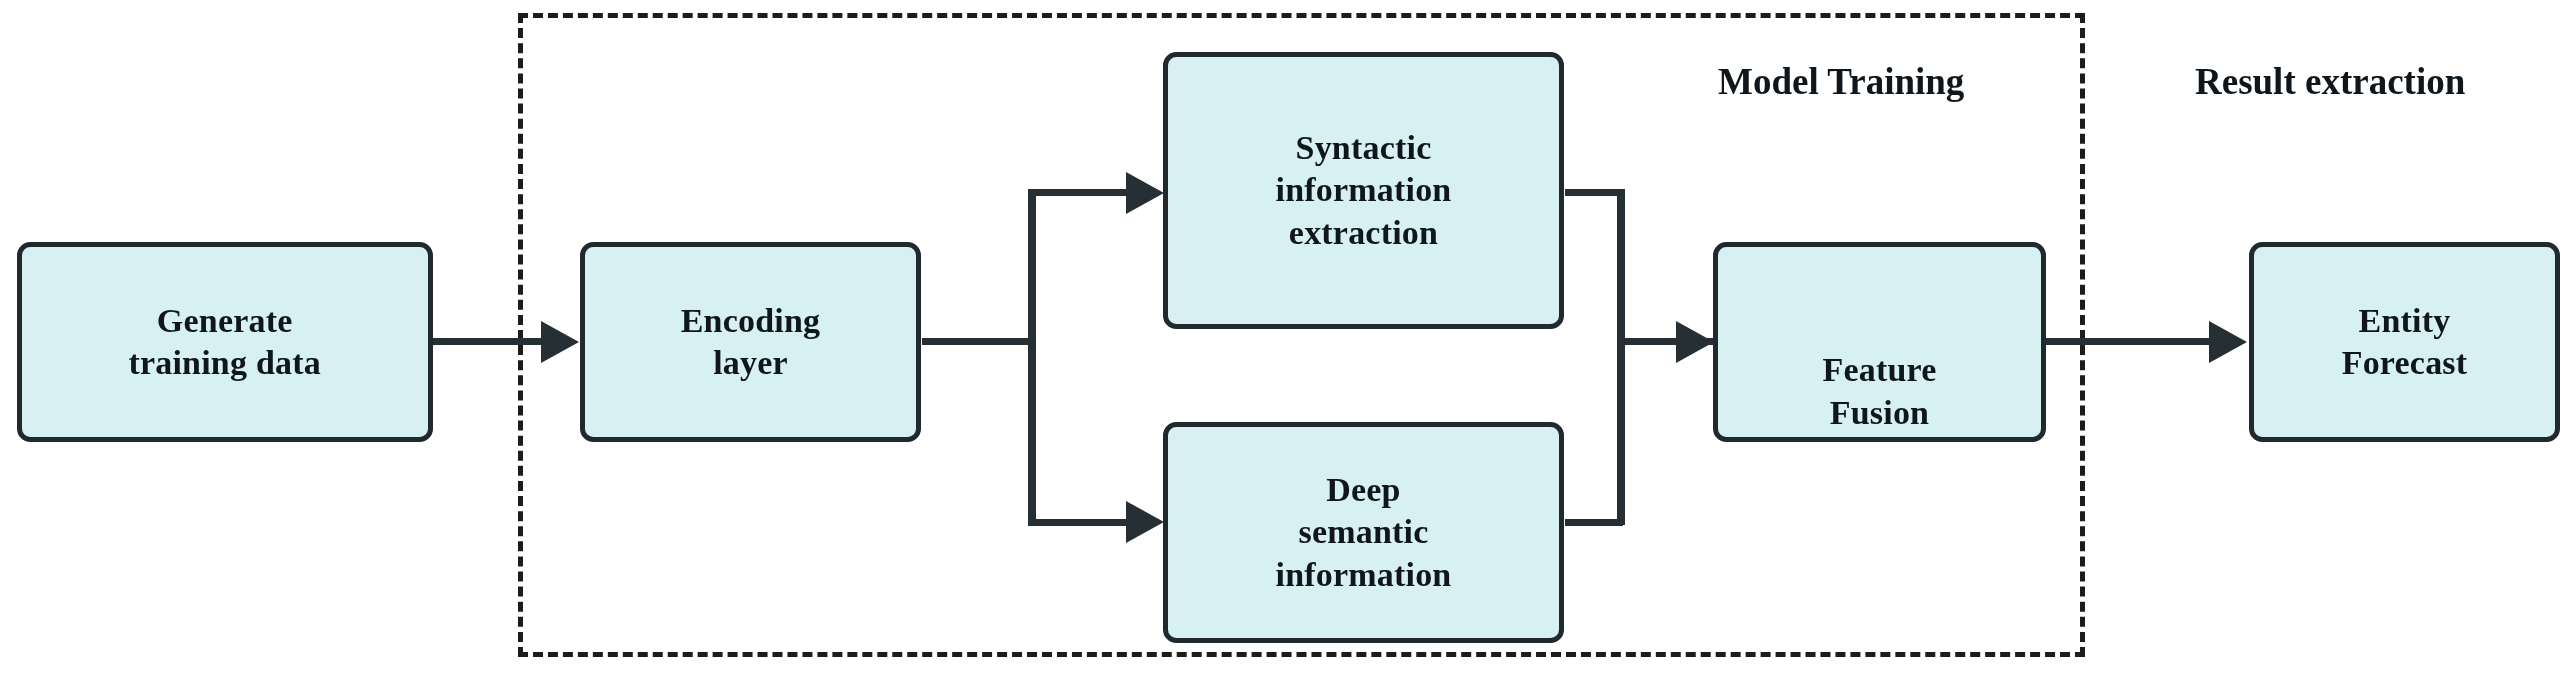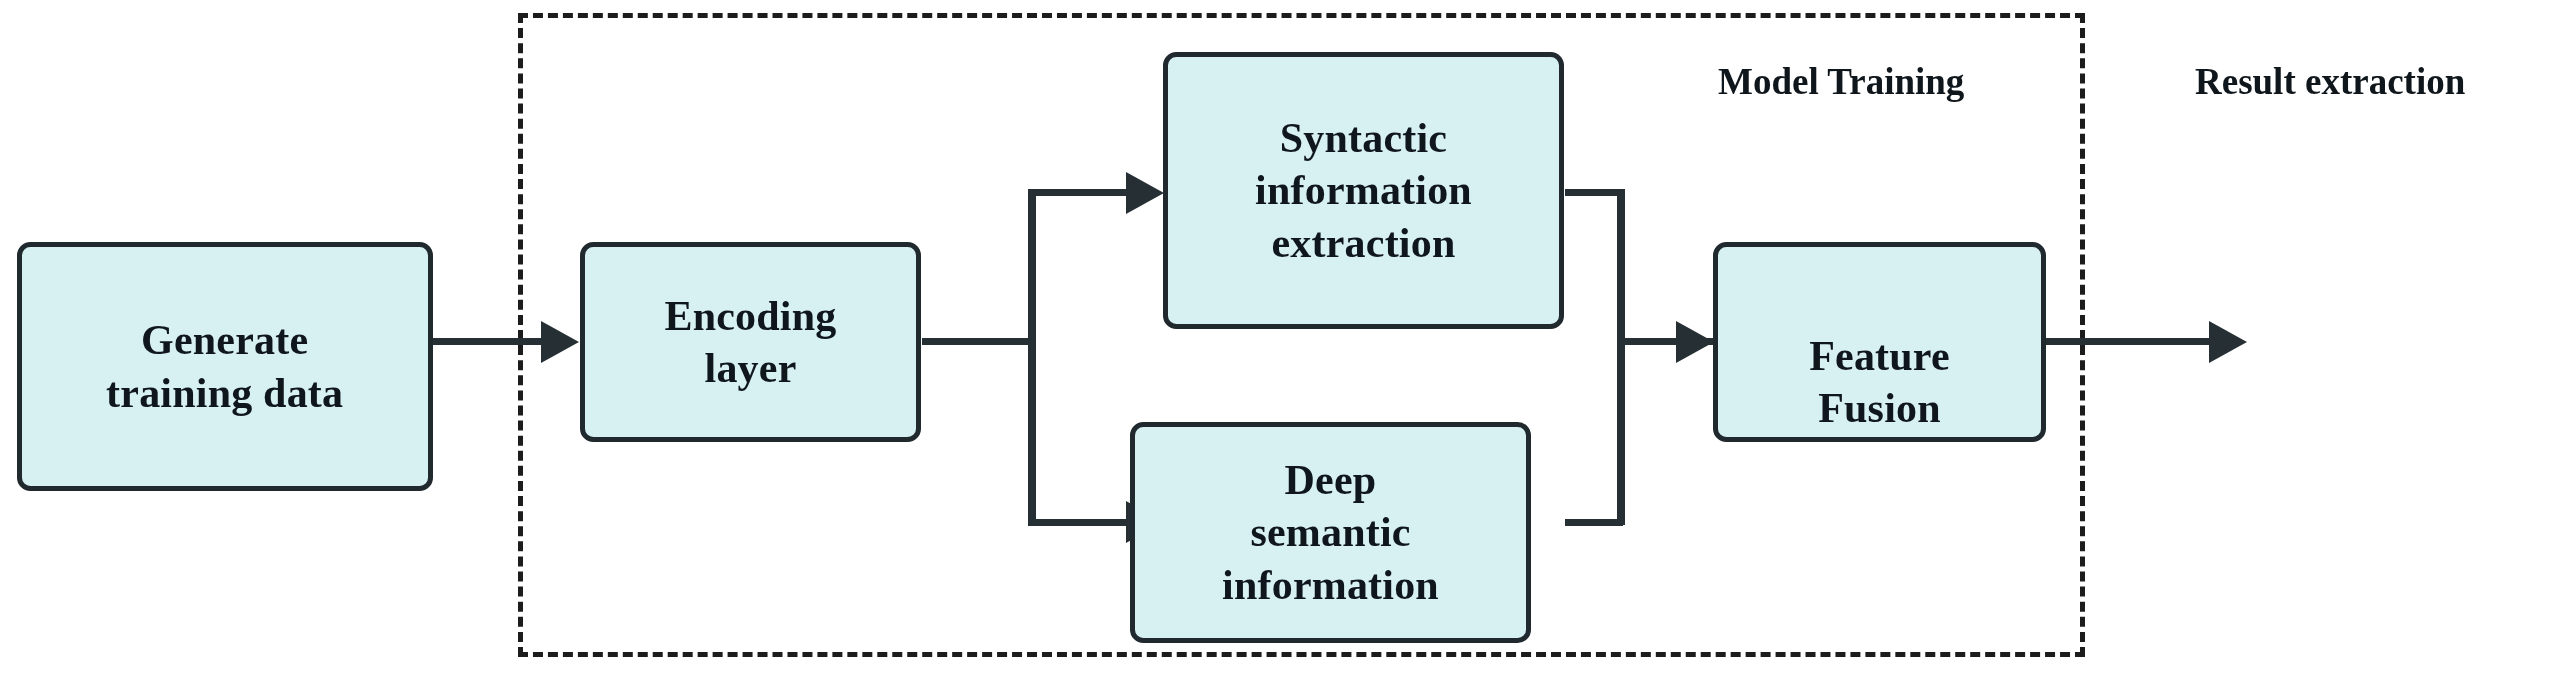--- a/index.html
+++ b/index.html
@@ -30,21 +30,21 @@
     box-sizing: border-box;
     background: #d7f0f1;
     border: 5.8px solid #20292e;
     border-radius: 13.3px;
     display: flex;
     align-items: center;
     justify-content: center;
     text-align: center;
     color: #10171c;
     font-weight: bold;
-    font-size: 42px;
+    font-size: 34px;
     line-height: 1.24;
     letter-spacing: 0.2px;
     padding: 3.3px 8.3px;
     z-index: 4;
   }
   .box .txt { display: block; white-space: pre-line; }
 
   
   .caption {
     position: absolute;
@@ -78,21 +78,21 @@
     z-index: 3;
   }
 </style>
 </head>
 <body>
 
 <div id="canvas">
 
   <div class="dashed-region" style="left:518px; top:12.5px; width:1567px; height:644px;"></div>
 
-  <div class="box" style="left:16.7px; top:242px; width:416px; height:249px;">
+  <div class="box" style="left:16.7px; top:242px; width:416px; height:200px;">
     <span class="txt">Generate
 training data</span>
   </div>
 
   <div class="hline" style="left:433px; top:338px; width:110px;"></div>
   <div class="arrowhead" style="left:541px; top:321px;"></div>
 
   <div class="box" style="left:580px; top:242px; width:341px; height:200px;justify-content:center;">
     <span class="txt">Encoding
 layer</span>
@@ -107,21 +107,21 @@
 
   <div class="hline" style="left:1028px; top:519px; width:100px;"></div>
   <div class="arrowhead" style="left:1126px; top:501px;"></div>
 
   <div class="box" style="left:1163px; top:52px; width:401px; height:277px;">
     <span class="txt">Syntactic
 information
 extraction</span>
   </div>
 
-  <div class="box" style="left:1130px; top:422px; width:401px; height:221px;">
+  <div class="box" style="left:1163px; top:422px; width:401px; height:221px;">
     <span class="txt">Deep
 semantic
 information</span>
   </div>
 
   <div class="hline" style="left:1565px; top:189px; width:58px;"></div>
 
   <div class="hline" style="left:1565px; top:519px; width:58px;"></div>
 
   <div class="vline" style="left:1617px; top:189px; width:7.5px; height:336px;"></div>
@@ -130,19 +130,23 @@
   <div class="arrowhead" style="left:1676px; top:321px;"></div>
 
   <div class="box" style="left:1713px; top:242px; width:333px; height:200px;align-items:flex-end;">
     <span class="txt">Feature
 Fusion</span>
   </div>
 
   <div class="hline" style="left:2046px; top:338px; width:167px;"></div>
   <div class="arrowhead" style="left:2209px; top:321px;"></div>
 
+  <div class="box" style="left:2249px; top:242px; width:311px; height:200px;">
+    <span class="txt">Entity
+Forecast</span>
+  </div>
 
   <div class="caption" style="left:1718px; top:60px;">Model Training</div>
 
   <div class="caption" style="left:2195px; top:60px;">Result extraction</div>
 
 </div>
 
 
 </body></html>

